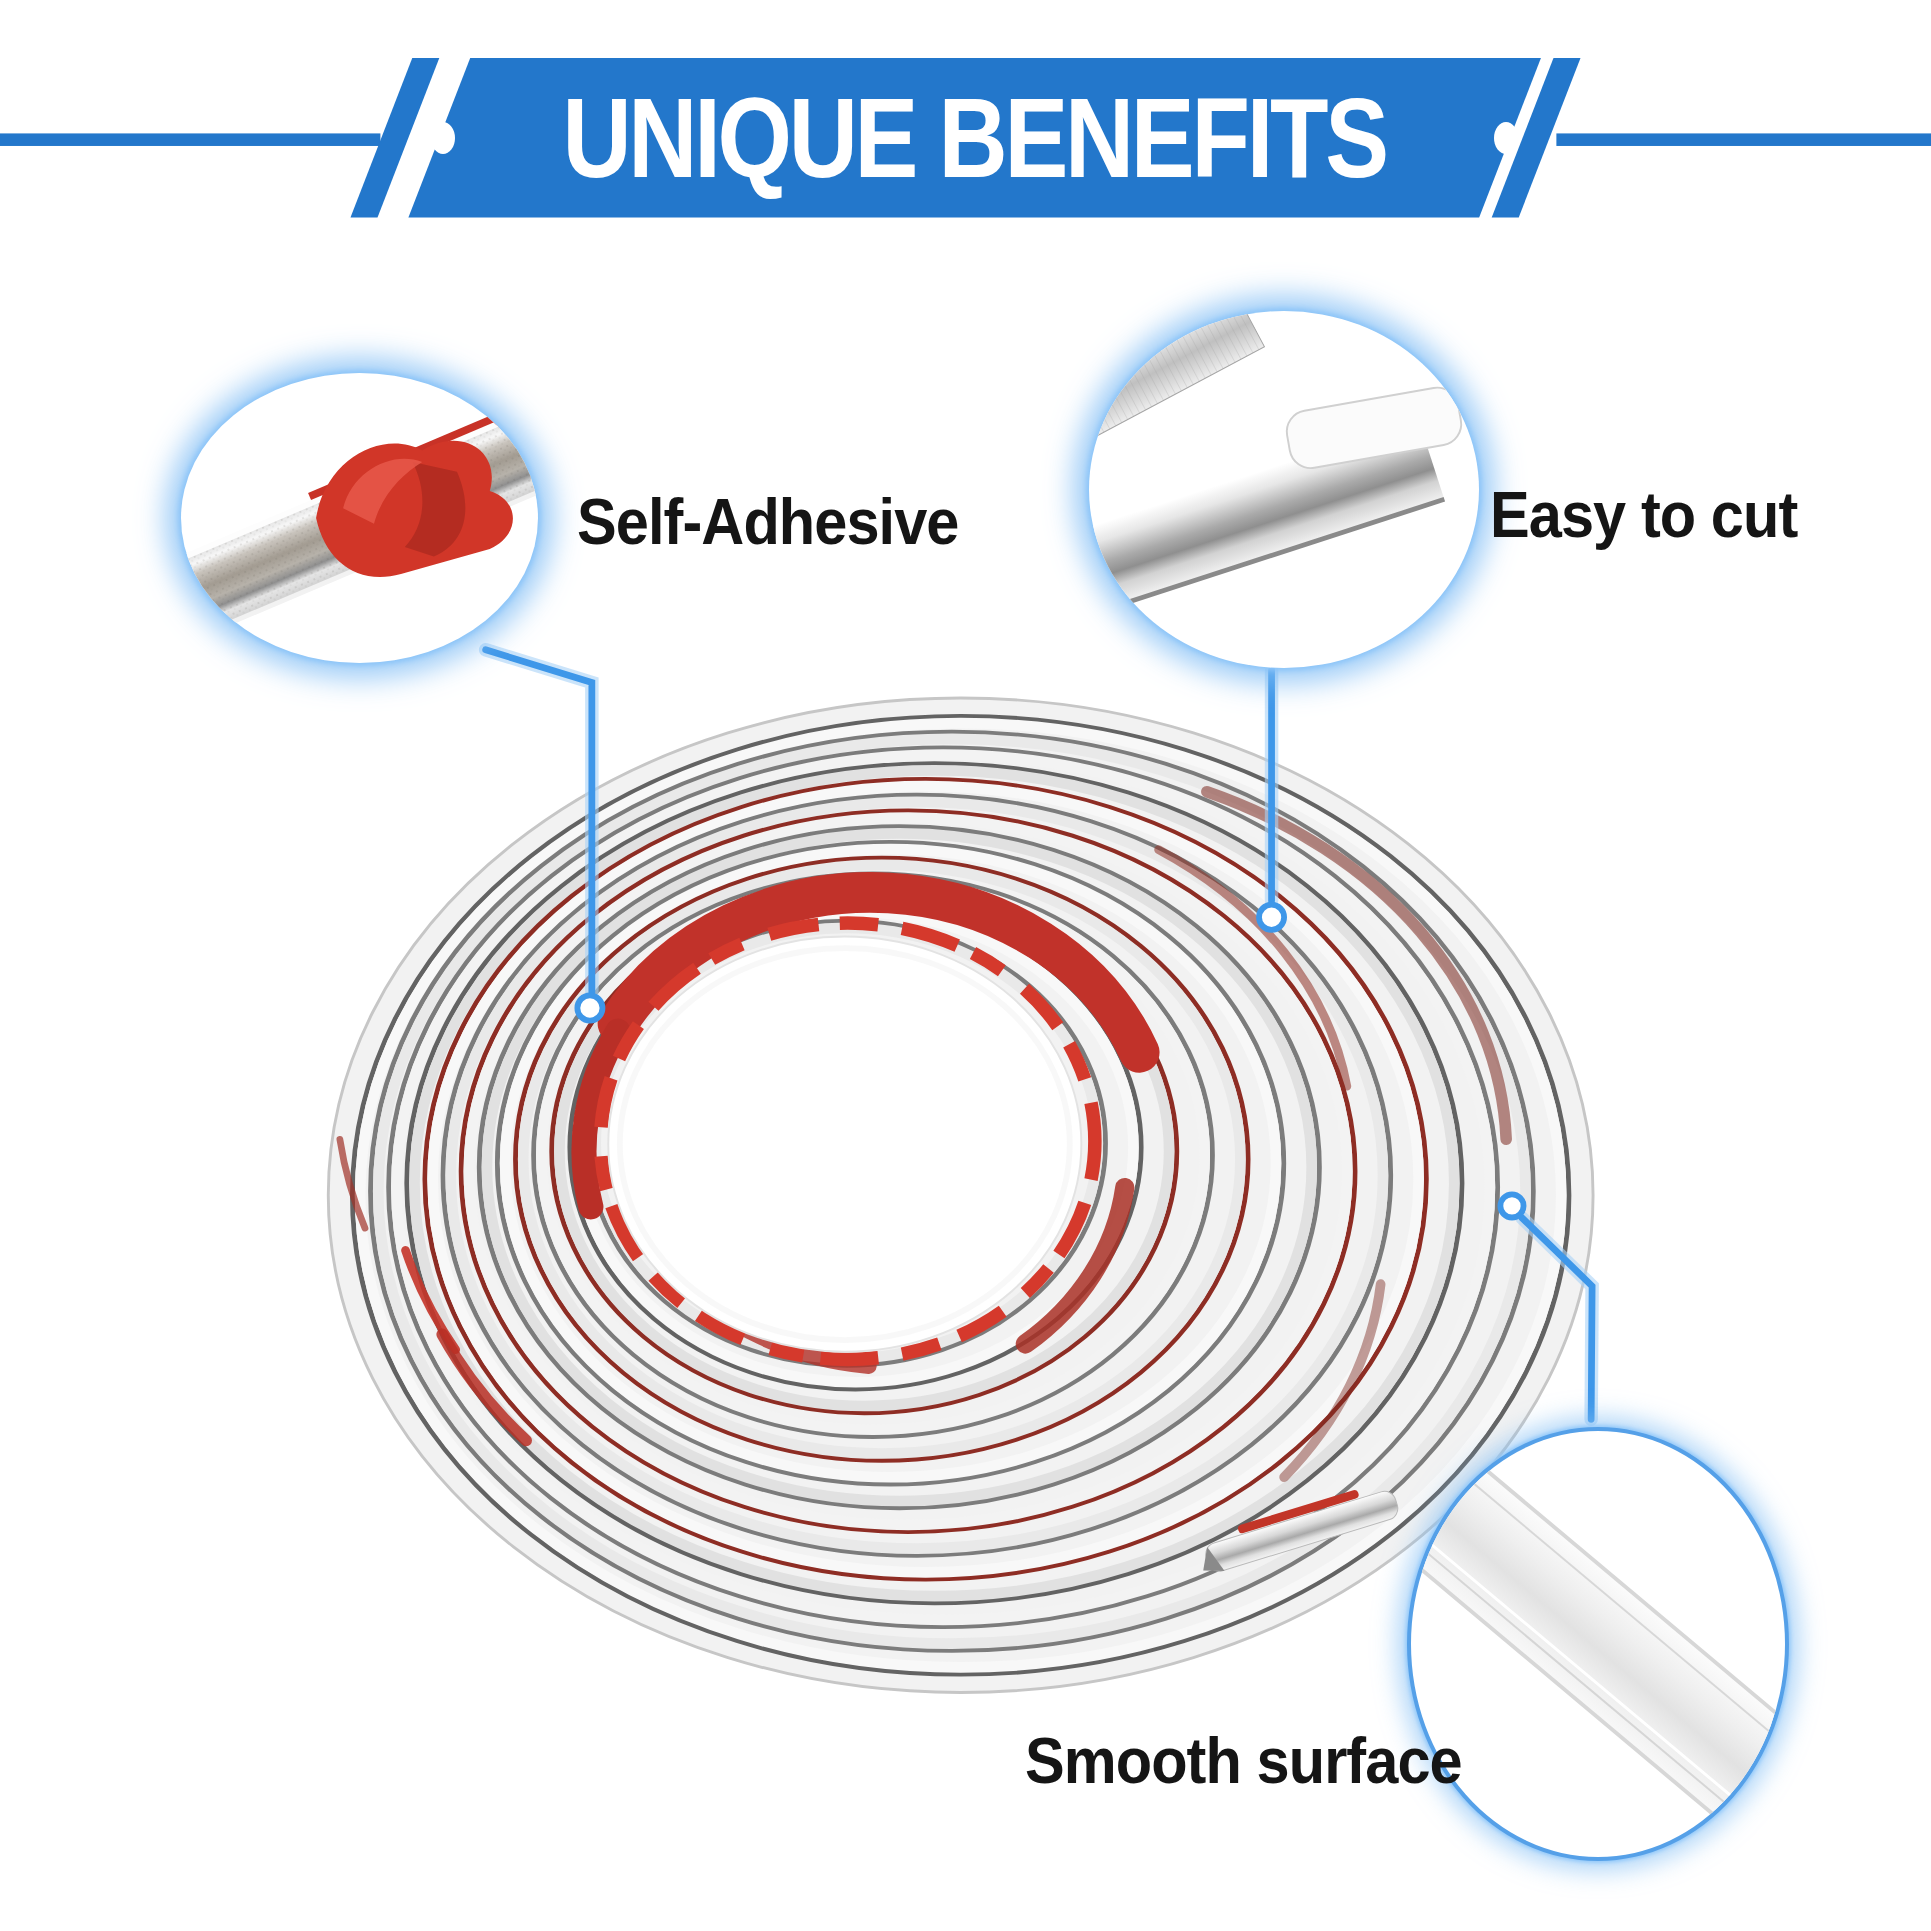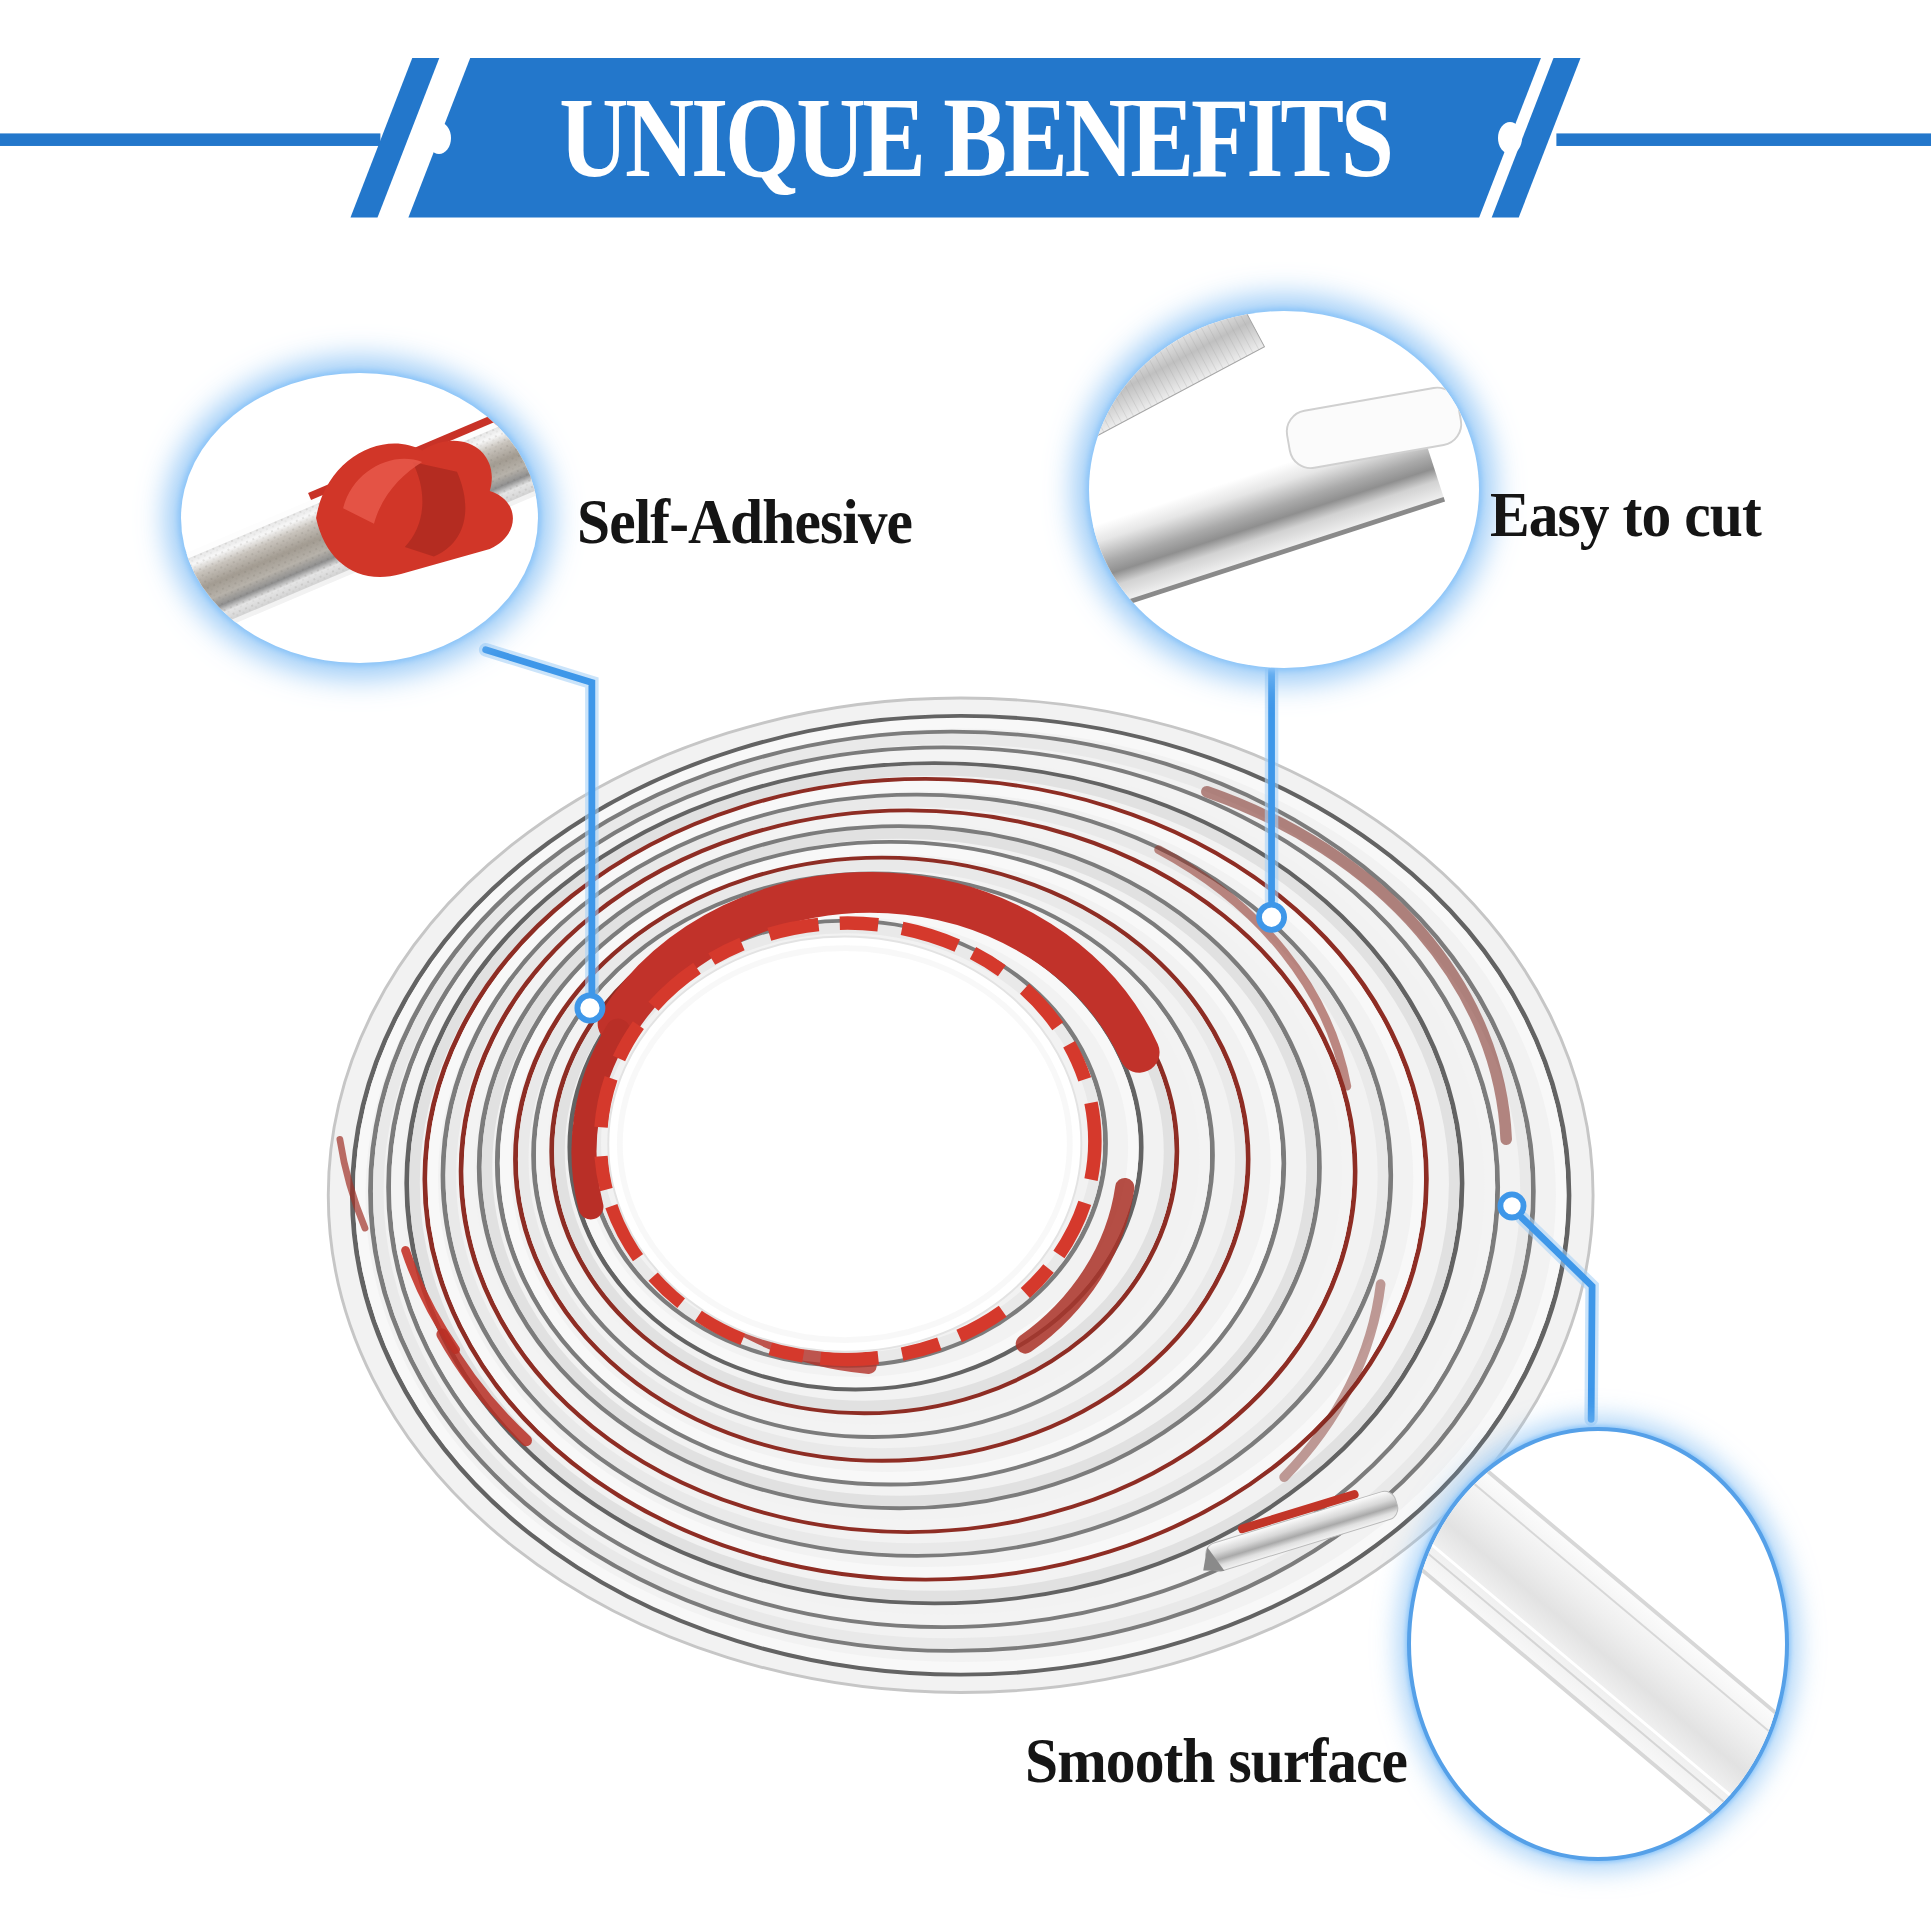--- a/index.html
+++ b/index.html
@@ -1,18 +1,18 @@
 <!DOCTYPE html>
 <html><head>
 <meta charset="utf-8">
 <style>
   html,body{margin:0;padding:0;background:#fff;}
   .canvas{
     position:relative;width:1931px;height:1931px;background:#ffffff;
-    overflow:hidden;font-family:Liberation Serif, serif;
+    overflow:hidden;font-family:Liberation Sans, sans-serif;
   }
   .abs{position:absolute;}
   
   #header-svg{left:0;top:0;}
   .banner-title-wrap{
     left:408px;top:58px;width:1133px;height:159px;
     display:flex;align-items:center;justify-content:center;gap:29px;
   }
   .banner-title{
     color:#ffffff;font-size:114px;font-weight:700;letter-spacing:-3.9px;

